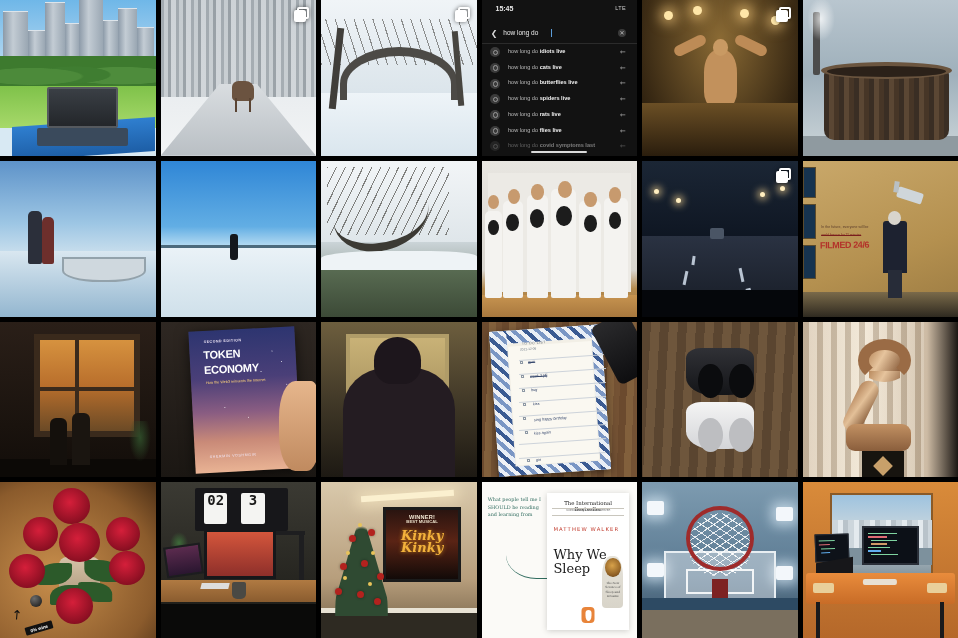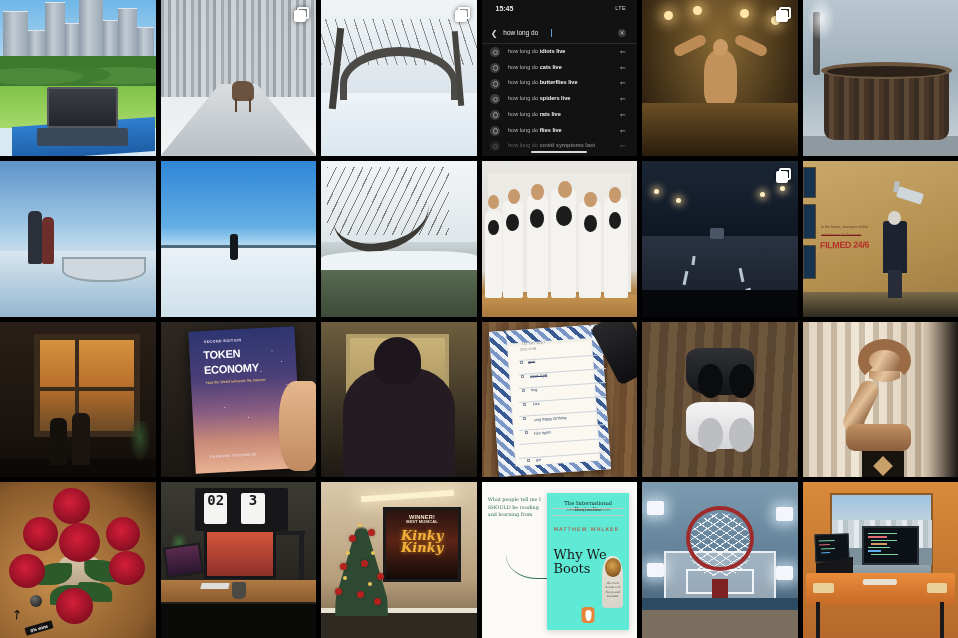--- a/index.html
+++ b/index.html
@@ -258,21 +258,21 @@
   .t21 .pk2{ position:absolute; left:6%; right:6%; top:44%; font-size:13px; color:#f3b23c; font-weight:bold; text-align:center; font-family:"DejaVu Serif",serif; font-style:italic; text-shadow:0 0 4px rgba(255,180,40,.7);}
   .t21 .tree { position:absolute; left:6%; top:18%; width:40%; bottom:14%;
      background:radial-gradient(ellipse at 50% 100%,#2f4a32 0 58%,transparent 60%); clip-path:polygon(50% 0,100% 100%,0 100%);}
   .t21 .orn { position:absolute; width:7px;height:7px;border-radius:50%;background:#b3221e; box-shadow:0 0 3px rgba(0,0,0,.4);}
   .t21 .orng{ position:absolute; width:4px;height:4px;border-radius:50%;background:#e8c35a;}
   .t21 .rail{ position:absolute; left:0;right:0;bottom:16%;height:3%;background:#e8e2d4;}
   .t21 .floor{ position:absolute; left:0;right:0;bottom:0;height:16%;background:#2e2a22;}
 
   
   .t22 .bg { inset:0; background:#fbfaf7; }
-  .t22 .cover { position:absolute; left:42%; right:5%; top:7%; bottom:5%; background:#5eead4; box-shadow:0 1px 6px rgba(0,0,0,.18);}
+  .t22 .cover { position:absolute; left:42%; right:5%; top:7%; bottom:5%; background:#ffffff; box-shadow:0 1px 6px rgba(0,0,0,.18);}
   .t22 .bestl { position:absolute; left:6%; right:6%; top:5%; font-size:5.4px; color:#1b1b1b; font-family:"DejaVu Serif",serif; text-align:center;}
   .t22 .bq { position:absolute; left:6%; right:6%; top:11.5%; font-size:2.6px; color:#6b6b6b; text-align:center;}
   .t22 .rule { position:absolute; left:6%; right:6%; height:.6px; background:#c9c6bd;}
   .t22 .auth { position:absolute; left:8%; top:24%; font-size:5.3px; color:#c0392b; letter-spacing:1.1px; line-height:1.4; font-family:"DejaVu Sans",sans-serif;}
   .t22 .title{ position:absolute; left:8%; top:40%; font-size:13px; color:#1a1a1a; font-family:"DejaVu Serif",serif; line-height:1.05;}
   .t22 .med { position:absolute; right:7%; top:46%; width:26%; height:38%; background:linear-gradient(#e6e3da,#d8d4c9); border-radius:40% 40% 4px 4px;}
   .t22 .medc { position:absolute; right:10%; top:47%; width:19%; height:14%; border-radius:50%;
      background:radial-gradient(circle at 45% 40%,#d8a24a,#8a5b22 70%,#4a3014);}
   .t22 .medt { position:absolute; right:8%; top:64%; width:24%; font-size:2.9px; color:#4a4a4a; text-align:center; font-family:"DejaVu Serif",serif; line-height:1.5;}
   .t22 .peng { position:absolute; left:50%; transform:translateX(-50%); bottom:5%; width:13px; height:16px; background:#e8843a; border-radius:4px;}
@@ -729,21 +729,21 @@
 learning from</div>
       <div class="narrow"></div>
       <div class="nhead">➤</div>
       <div class="cover">
         <div class="bestl">The International Bestseller</div>
         <div class="bq">'Scientists study a life raft' OBSERVER</div>
         <div class="rule" style="top:10.5%"></div>
         <div class="rule" style="top:16%"></div>
         <div class="auth">MATTHEW
 WALKER</div>
-        <div class="title"><span>Why We</span><br><span>Boots</span></div>
+        <div class="title"><span>Why We</span><br><span>Sleep</span></div>
         <div class="med"></div>
         <div class="medc"></div>
         <div class="medt">The New Science of Sleep and Dreams</div>
         <div class="peng"></div>
       </div>
     </div>
   </div>
 
   <div class="tile t23">
     <div class="photo">

